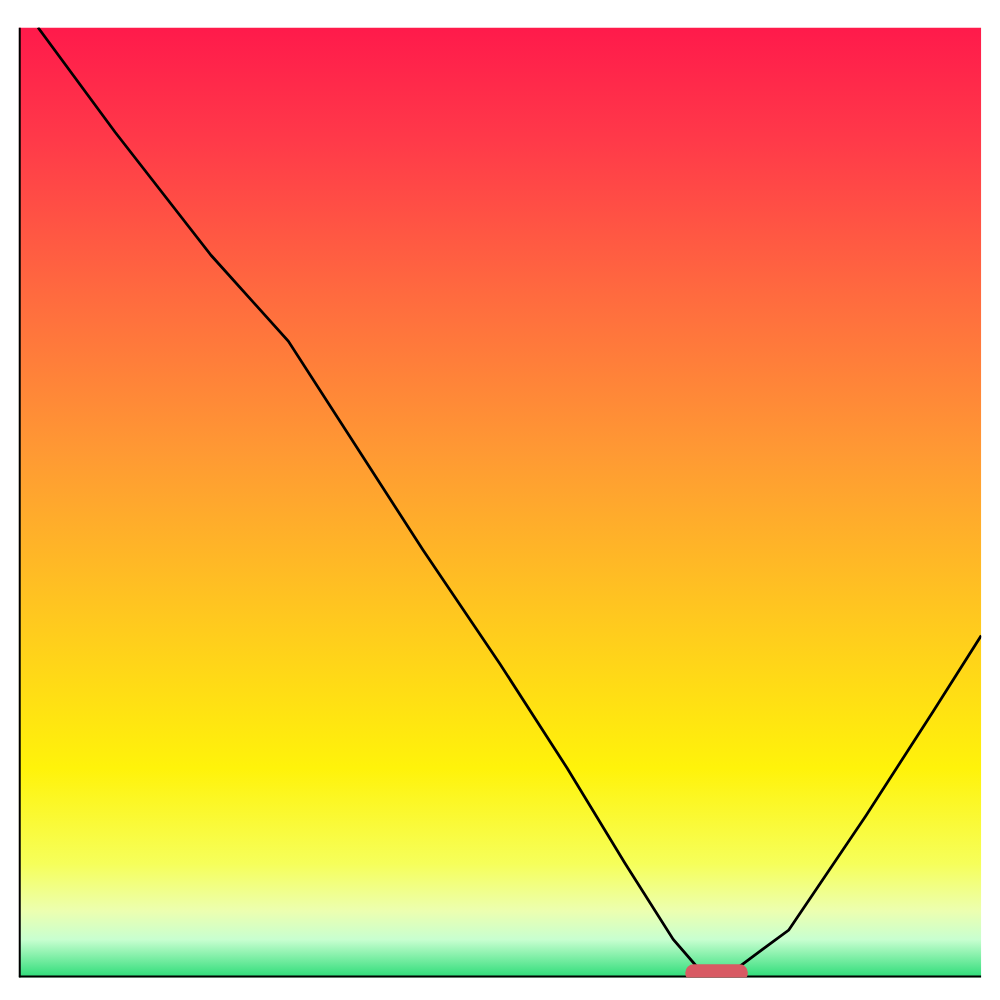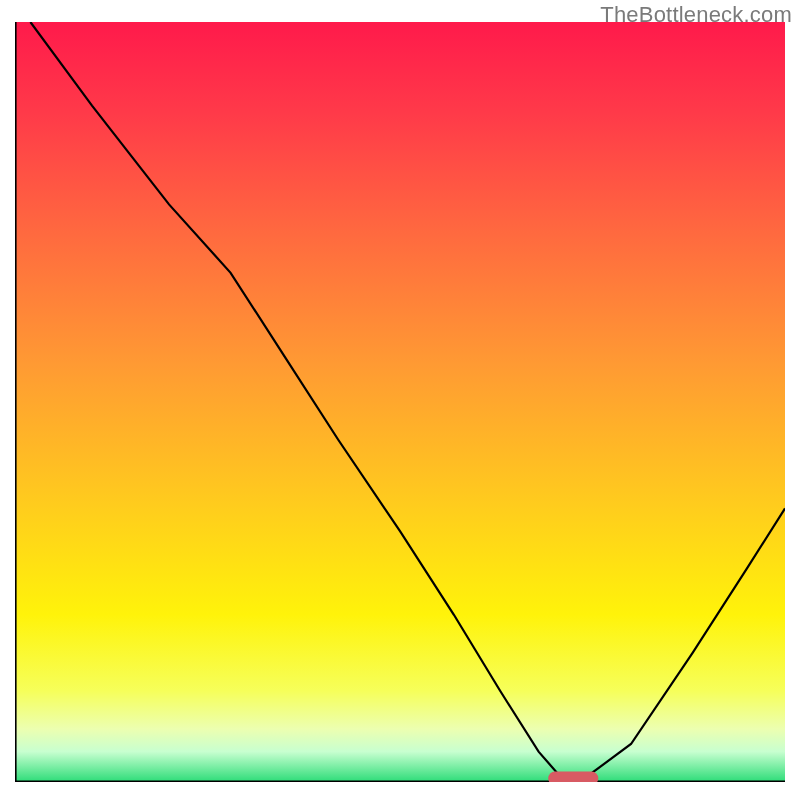--- a/index.html
+++ b/index.html
@@ -53,21 +53,20 @@
   }
   .marker {
     fill: #d85a63;
     stroke: none;
   }
 </style>
 </head>
 <body>
 <div class="container">
 
-  <div class="watermark">TheBottleneck.com</div>
 
   <div class="plot-area">
     <svg width="770" height="760" viewBox="0 0 770 760" preserveAspectRatio="none">
       <defs>
         <linearGradient id="bgGrad" x1="0" y1="0" x2="0" y2="1">
           <stop id="g0" offset="0%" stop-color="#ff1a4b"></stop>
           <stop id="g1" offset="12%" stop-color="#ff3a49"></stop>
           <stop id="g2" offset="28%" stop-color="#ff6a3f"></stop>
           <stop id="g3" offset="45%" stop-color="#ff9a33"></stop>
           <stop id="g4" offset="62%" stop-color="#ffc81f"></stop>

